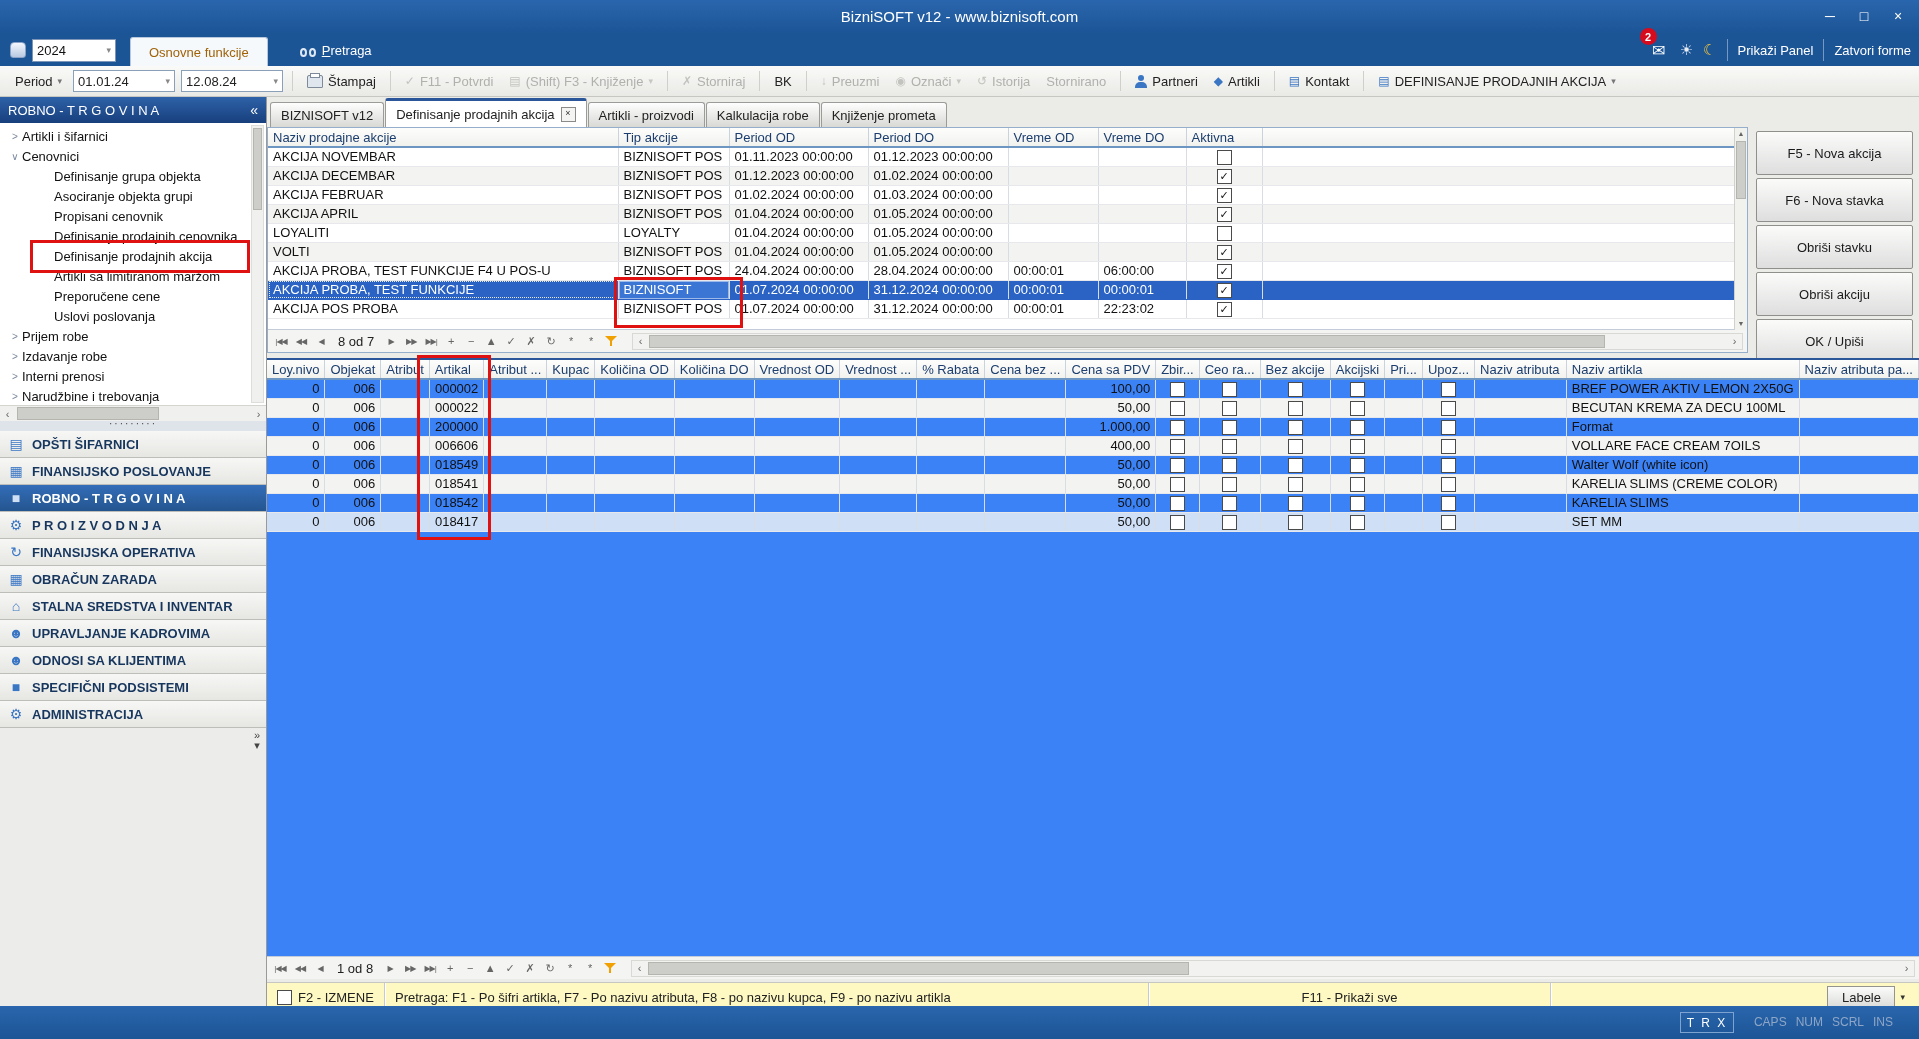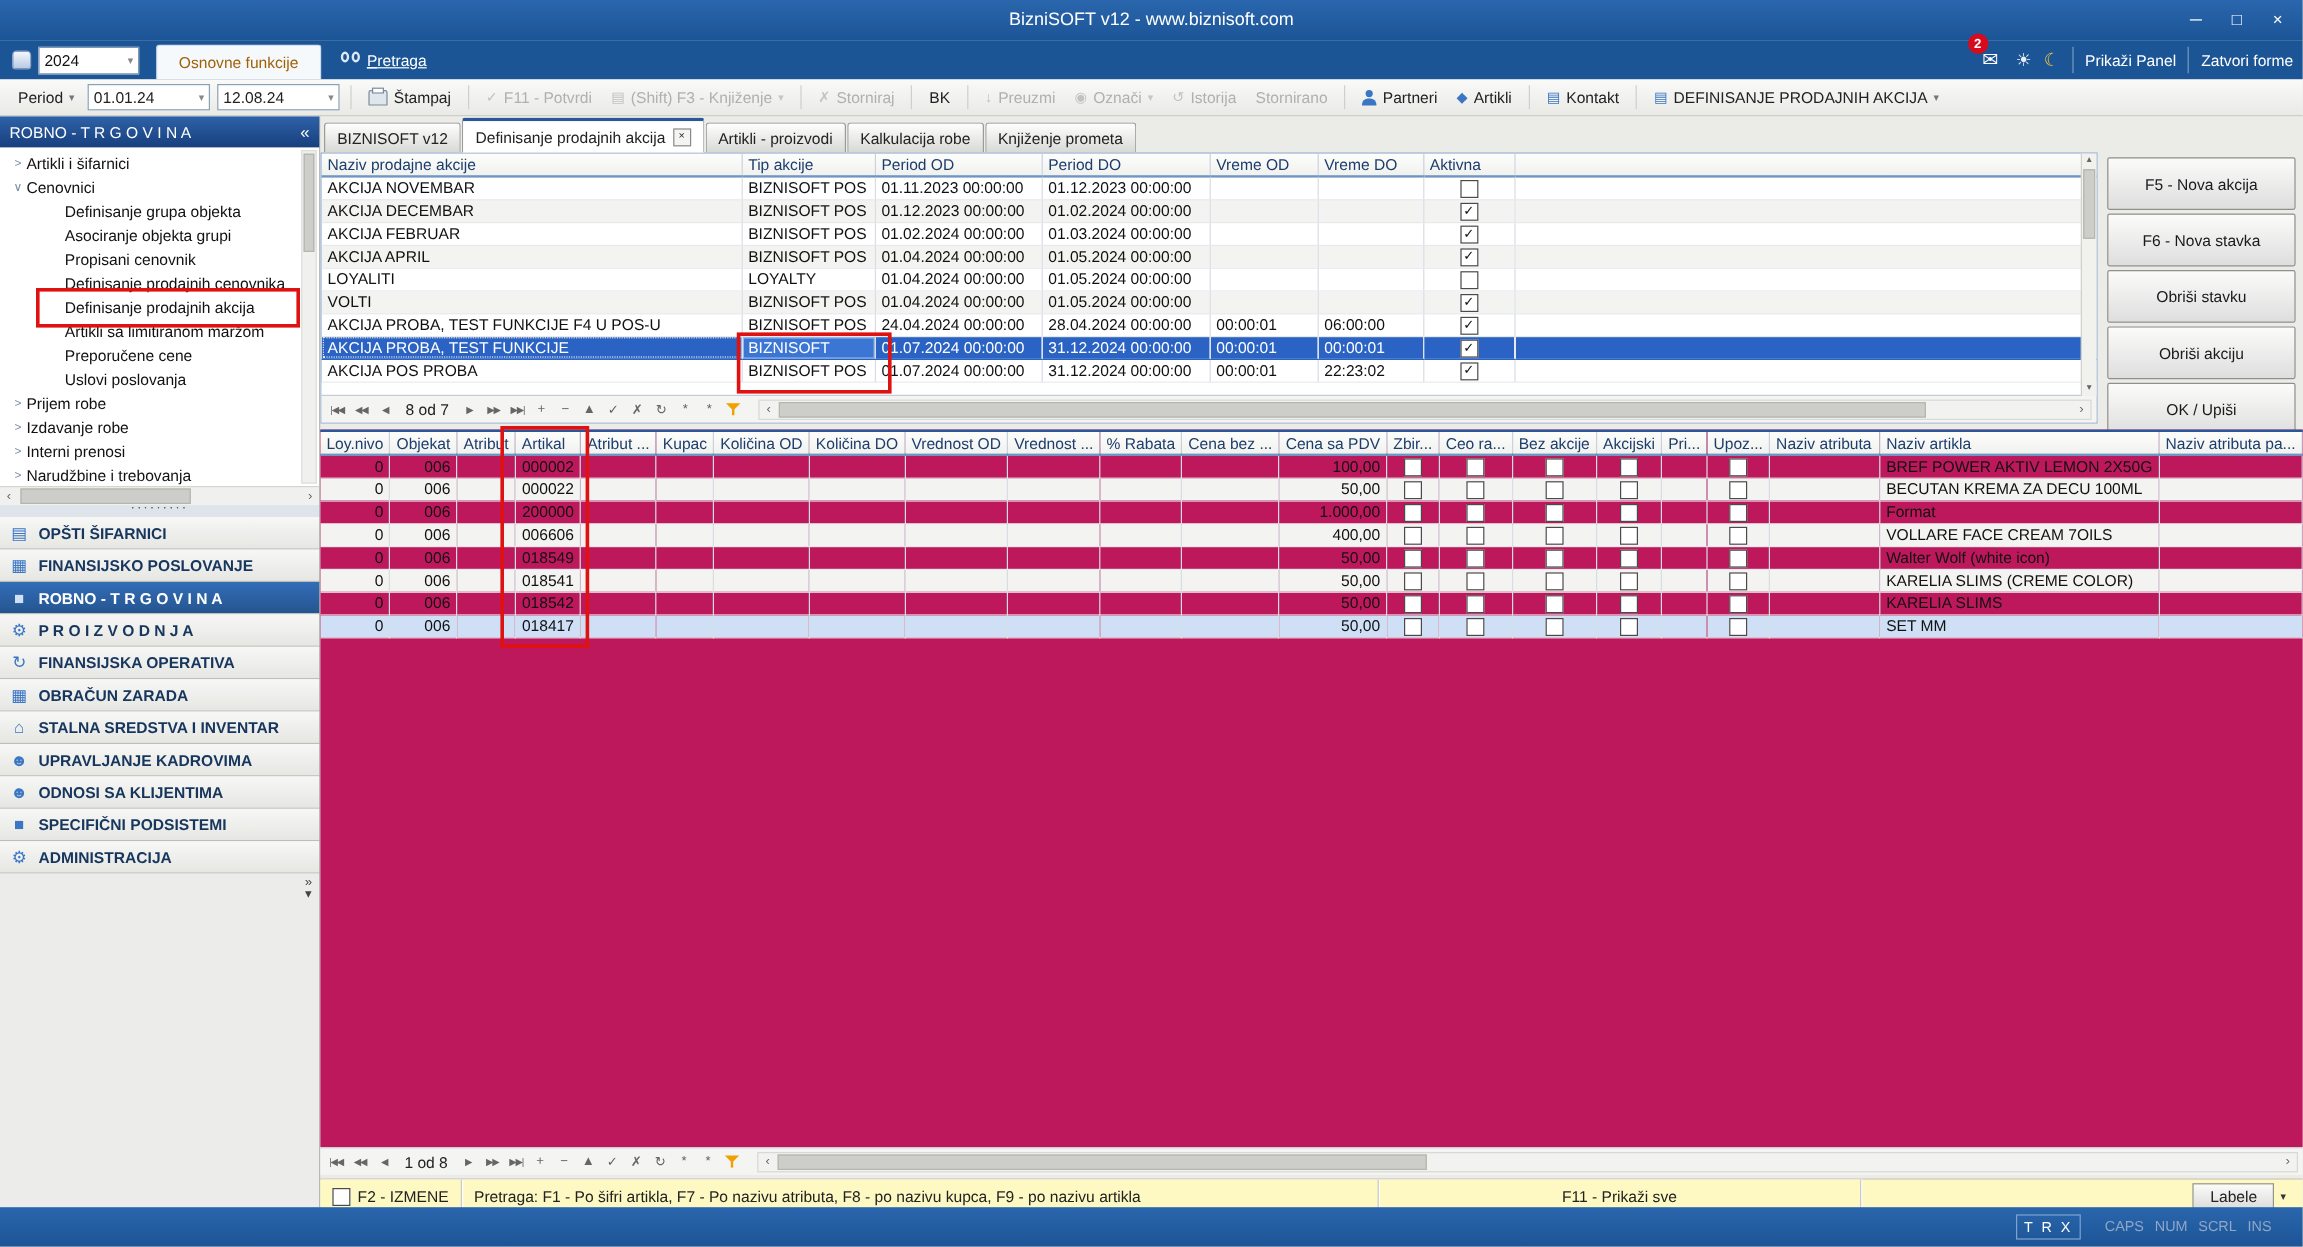--- a/index.html
+++ b/index.html
@@ -9,21 +9,21 @@
   .titlebar{height:34px;background:linear-gradient(#2a66ad,#1c5596);color:#fff;position:relative;flex:none;}
   .title-text{position:absolute;left:0;right:0;top:8px;text-align:center;font-size:15px;}
   .win-controls{position:absolute;right:6px;top:4px;display:flex;gap:4px;}
   .win-btn{width:30px;height:24px;display:flex;align-items:center;justify-content:center;color:#fff;font-size:14px;cursor:default;}
   
   .toolbar1{height:32px;background:#1c5596;flex:none;display:flex;align-items:center;color:#fff;position:relative;}
   .icon-db{width:14px;height:14px;margin:0 6px 0 10px;border-radius:4px 4px 3px 3px;background:linear-gradient(#f4f8fd,#b9c9e2);border:1px solid #8aa3c6;}
   .year-box{width:74px;height:21px;background:#fff;border:1px solid #7d96b8;color:#111;display:flex;align-items:center;padding:0 4px;justify-content:space-between;}
   .year-box .dd{color:#888;font-size:9px;}
   .tab-osnovne{margin-left:14px;height:28px;align-self:flex-end;background:#f6f9fc;color:#a16207;border:1px solid #b9c9dd;border-bottom:none;border-radius:3px 3px 0 0;display:flex;align-items:center;padding:0 18px;}
-  .pretraga{display:flex;align-items:flex-start;gap:6px;margin-left:16px;text-decoration:underline;}
+  .pretraga{display:flex;align-items:flex-end;gap:6px;margin-left:32px;}
   .icon-binoc{width:16px;height:10px;position:relative;display:inline-block;}
   .icon-binoc::before,.icon-binoc::after{content:"";position:absolute;top:0;width:7px;height:9px;border:2px solid #dfe9f5;border-radius:50%;box-sizing:border-box;}
   .icon-binoc::before{left:0;}.icon-binoc::after{right:0;}
   .underline-first::first-letter{text-decoration:underline;}
   .tb1-right{position:absolute;right:8px;top:0;height:32px;display:flex;align-items:center;gap:10px;}
   .mail-wrap{position:relative;width:22px;height:20px;display:flex;align-items:center;justify-content:center;font-size:16px;}
   .badge{position:absolute;top:-12px;left:-8px;background:#d60b1e;color:#fff;border-radius:50%;width:17px;height:17px;font-size:11px;display:flex;align-items:center;justify-content:center;font-weight:bold;}
   .sun{color:#e8edf5;font-size:15px;}
   .moon{color:#f0c33c;font-size:15px;}
   .tb1-sep{width:1px;height:22px;background:rgba(255,255,255,.4);}
@@ -103,21 +103,21 @@
   .funnel::after{content:"";position:absolute;top:6px;left:5px;width:2px;height:5px;background:#f0a000;}
   .hscroll{flex:1;height:15px;margin-left:10px;background:#f2f2f0;border:1px solid #d8d8d4;display:flex;align-items:center;}
   .hscroll .thumb{height:11px;background:#cdcdc9;border:1px solid #b5b5b0;margin:0 1px;}
   .hscroll .thumb.long{width:86%;}
   .hscroll .thumb.short{width:42%;}
   .hscroll .track{flex:1;}
   
   .right-panel{flex:1;padding:4px 6px 0 8px;}
   .rp-btn{width:155px;height:42px;margin-bottom:3px;background:linear-gradient(#fbfbfa,#dedede);border:1px solid #8f8f8c;border-radius:2px;display:flex;align-items:center;justify-content:center;color:#1a1a1a;font-size:13px;}
   
-  .item-wrap{margin-top:5px;height:596px;flex:none;background:#be185d;border-top:2px solid #2b579a;overflow:hidden;}
+  .item-wrap{margin-top:5px;height:596px;flex:none;background:#3b82f6;border-top:2px solid #2b579a;overflow:hidden;}
   .item-wrap table.grid th{border-bottom:2px solid #6e96c2;}
   .item-nav{height:22px;flex:none;border-top:1px solid #c3cdd9;background:#f4f4f2;display:flex;align-items:center;padding:0 4px;gap:2px;margin-top:0;}
   
   .statusbar{height:28px;flex:none;margin-top:3px;background:#fef9c3;border-top:1px solid #c6c6c3;display:flex;align-items:center;color:#222;}
   .sb-sec{height:100%;display:flex;align-items:center;border-right:1px solid #c9c9c6;box-shadow:1px 0 0 #fff;padding:0 10px;box-sizing:border-box;white-space:nowrap;overflow:hidden;}
   .sb-sec.s1{width:118px;gap:6px;}
   .sb-sec.s2{width:764px;}
   .sb-sec.s3{width:402px;justify-content:center;}
   .sb-sec.s4{flex:1;border-right:none;box-shadow:none;}
   .sb-sec.s5{border-right:none;box-shadow:none;gap:5px;padding-right:14px;}

